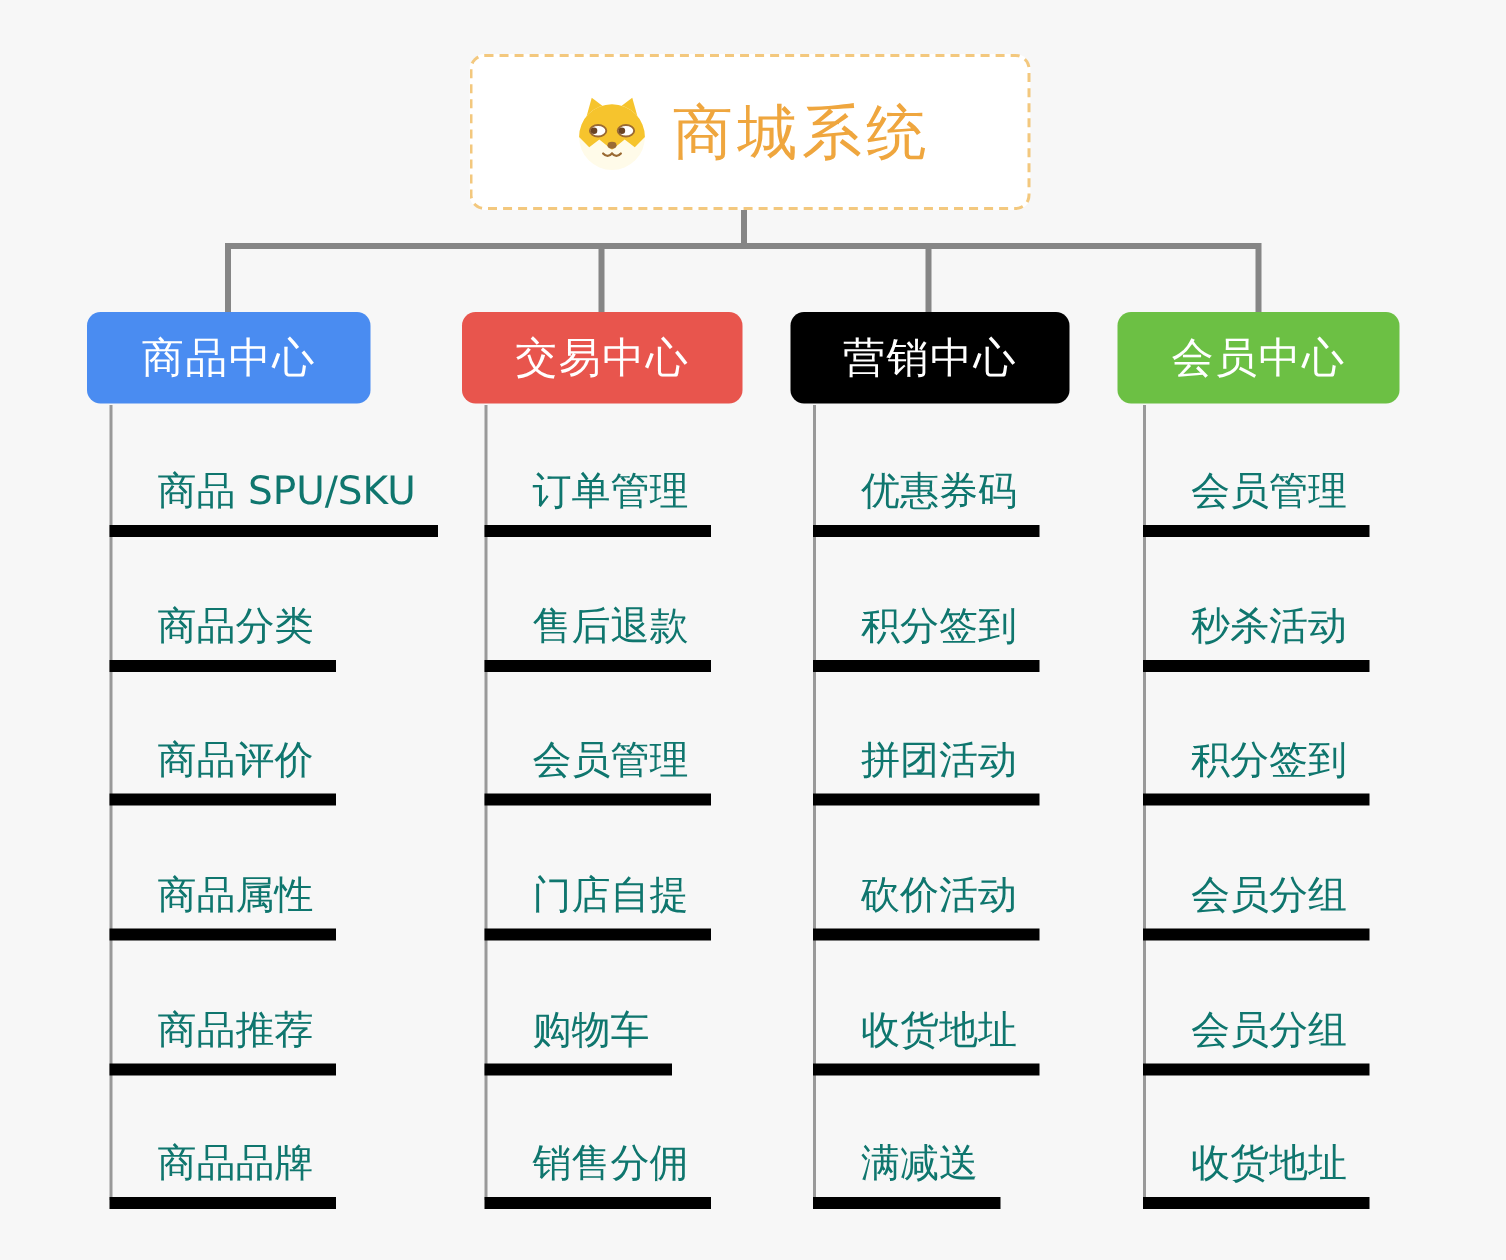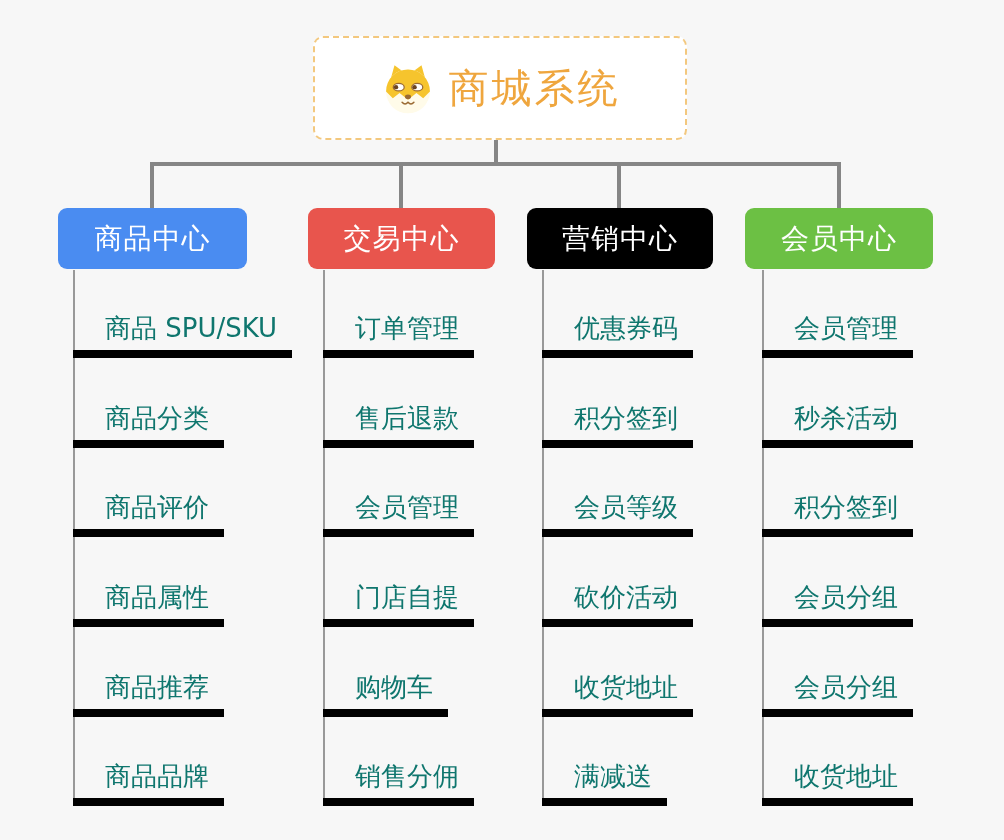--- a/index.html
+++ b/index.html
@@ -96,21 +96,21 @@
     <div class="leaf">售后退款</div>
     <div class="leaf">会员管理</div>
     <div class="leaf">门店自提</div>
     <div class="leaf">购物车</div>
     <div class="leaf">销售分佣</div>
   </div>
 
   <div class="col col3">
     <div class="leaf">优惠券码</div>
     <div class="leaf">积分签到</div>
-    <div class="leaf">会员等级</div>
+    <div class="leaf">拼团活动</div>
     <div class="leaf">砍价活动</div>
     <div class="leaf">收货地址</div>
     <div class="leaf">满减送</div>
   </div>
 
   <div class="col col4">
     <div class="leaf">会员管理</div>
     <div class="leaf">秒杀活动</div>
     <div class="leaf">积分签到</div>
     <div class="leaf">会员分组</div>

